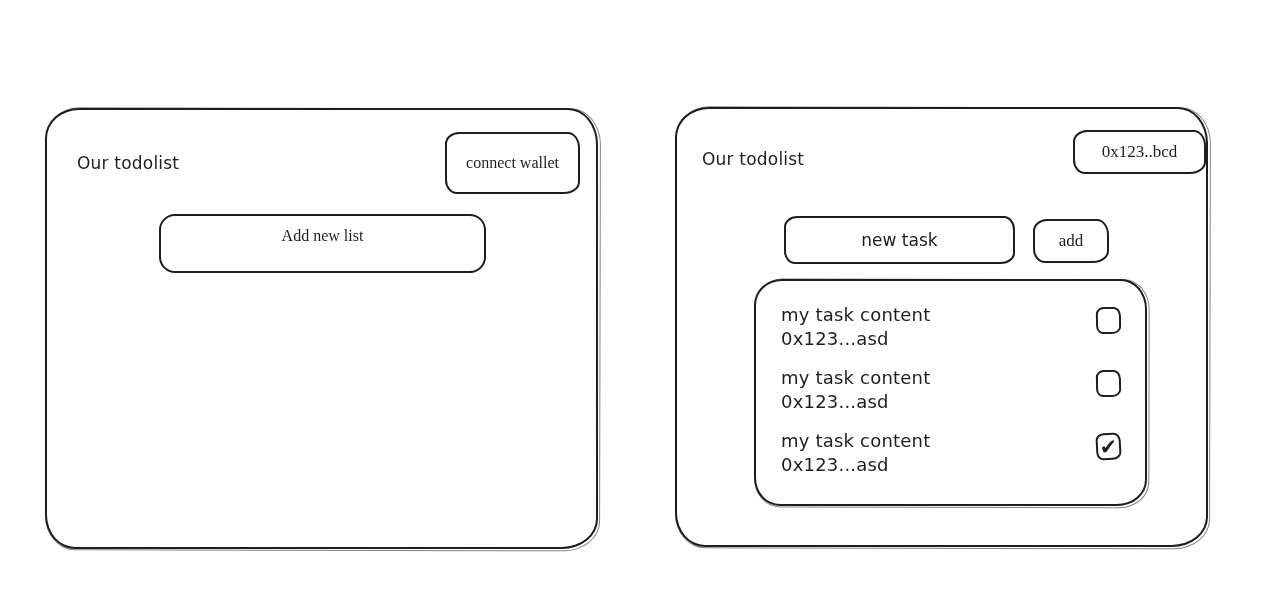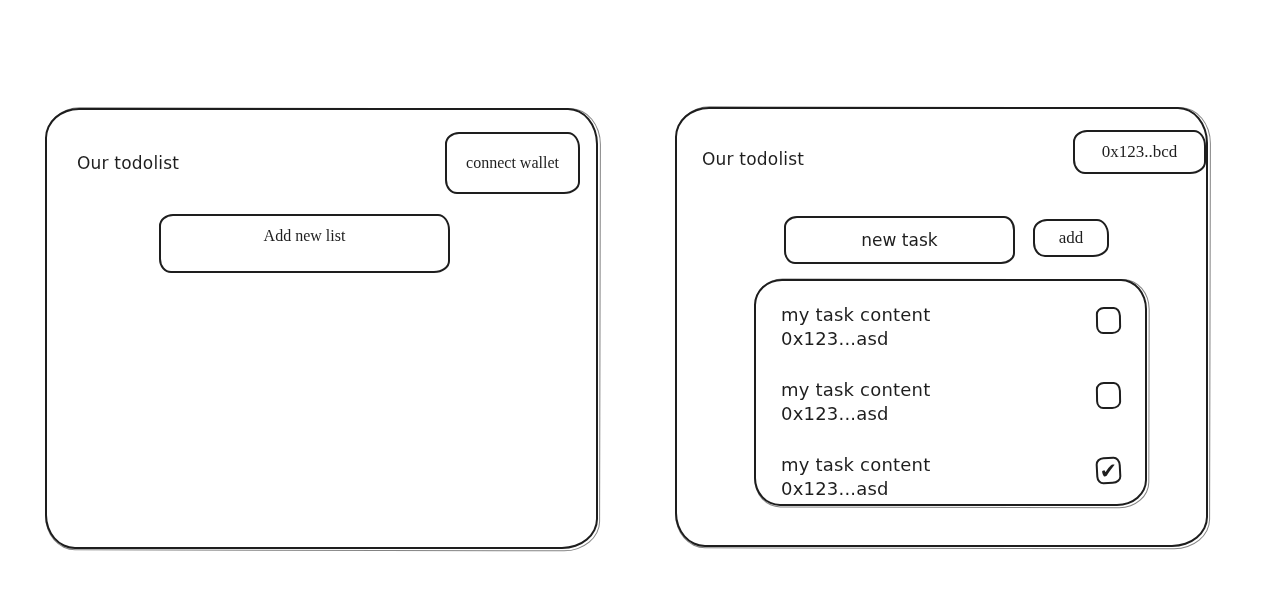--- a/index.html
+++ b/index.html
@@ -33,47 +33,47 @@
   .input-box {
     font-family: "DejaVu Sans", sans-serif; font-size: 17px; color: var(--stroke);
     text-align: center; outline: none;
     border-radius: 13px 11px 14px 11px / 11px 14px 11px 13px;
   }
   .input-box::placeholder { color: var(--stroke); opacity: 1; }
 
   .tasklist {
     border-radius: 28px 26px 30px 26px / 26px 30px 26px 28px;
     padding: 22px 20px 10px 25px;
-    display: flex; flex-direction: column; gap: 12px;
+    display: flex; flex-direction: column;
   }
   .task-row { display: flex; align-items: flex-start; justify-content: space-between; margin-bottom: 15px; }
   .task-text { font-size: 18px; line-height: 24px; letter-spacing: .2px; }
   .checkbox {
     width: 25px; height: 27px; flex: 0 0 auto;
     border: 2px solid var(--stroke); background: var(--bg);
     border-radius: 8px 7px 9px 7px / 7px 9px 7px 8px;
     margin: 4px 4px 0 0;
     display: flex; align-items: center; justify-content: center;
     font-size: 21px; font-weight: bold; cursor: pointer;
     transform: rotate(-1deg);
   }
   .checkbox:not(:empty) { border-width: 2.5px; transform: rotate(-3deg); }
 
   
   #left-panel  { left: 45px;  top: 68px; width: 553px; height: 441px; }
   #right-panel { left: 675px; top: 67px; width: 533px; height: 440px; }
 
   #left-title  { left: 30px; top: 43px; }
   #connect-wallet-btn { left: 398px; top: 22px; width: 135px; height: 62px; padding: 4px 10px; }
-  #add-new-list-btn   { left: 112px; top: 104px; width: 291px; height: 59px; align-items: flex-start; padding-top: 9px; }
+  #add-new-list-btn   { left: 112px; top: 104px; width: 327px; height: 59px; align-items: flex-start; padding-top: 9px; border-radius: 16px; }
 
   #right-title { left: 25px; top: 40px; }
   #wallet-address-btn { left: 396px; top: 21px; width: 133px; height: 44px; font-size: 17px; }
   #new-task-input { left: 107px; top: 107px; width: 231px; height: 48px; position: absolute; border: 2px solid var(--stroke); background: var(--bg); }
-  #add-task-btn   { left: 356px; top: 110px; width: 76px; height: 38px; font-size: 17px; }
+  #add-task-btn   { left: 356px; top: 110px; width: 76px; height: 44px; font-size: 17px; }
   #task-list      { left: 77px; top: 170px; width: 393px; height: 227px; }
 </style>
 </head>
 <body>
 
 <div class="canvas">
 
   <div class="sketch panel" id="left-panel">
     <div class="title" id="left-title">Our todolist</div>
     <div class="sketch btn" id="connect-wallet-btn">connect wallet</div>

